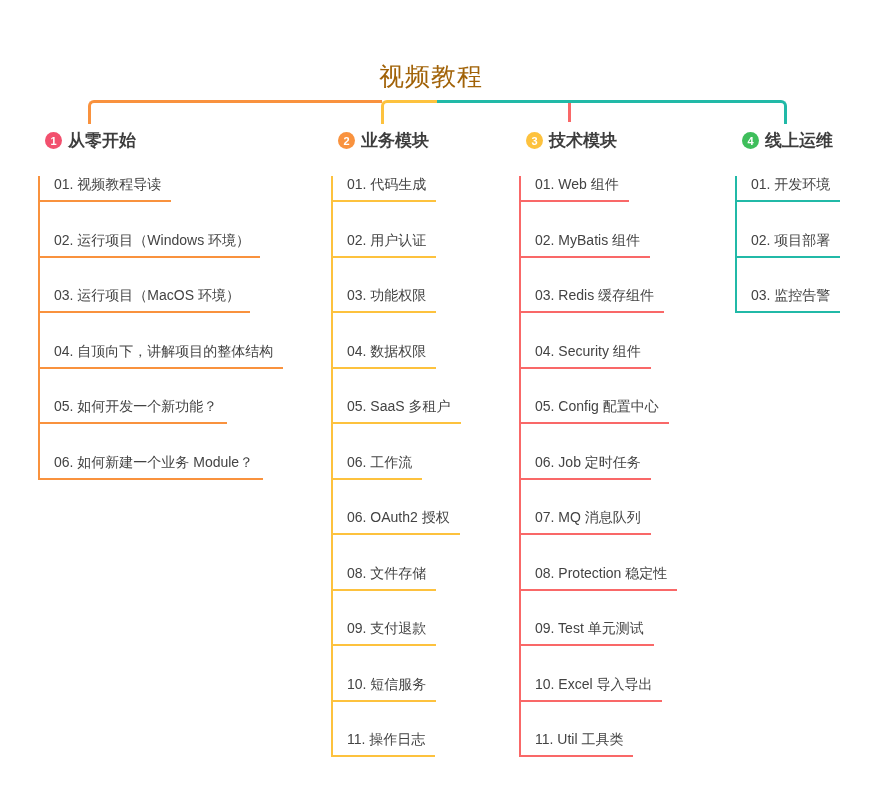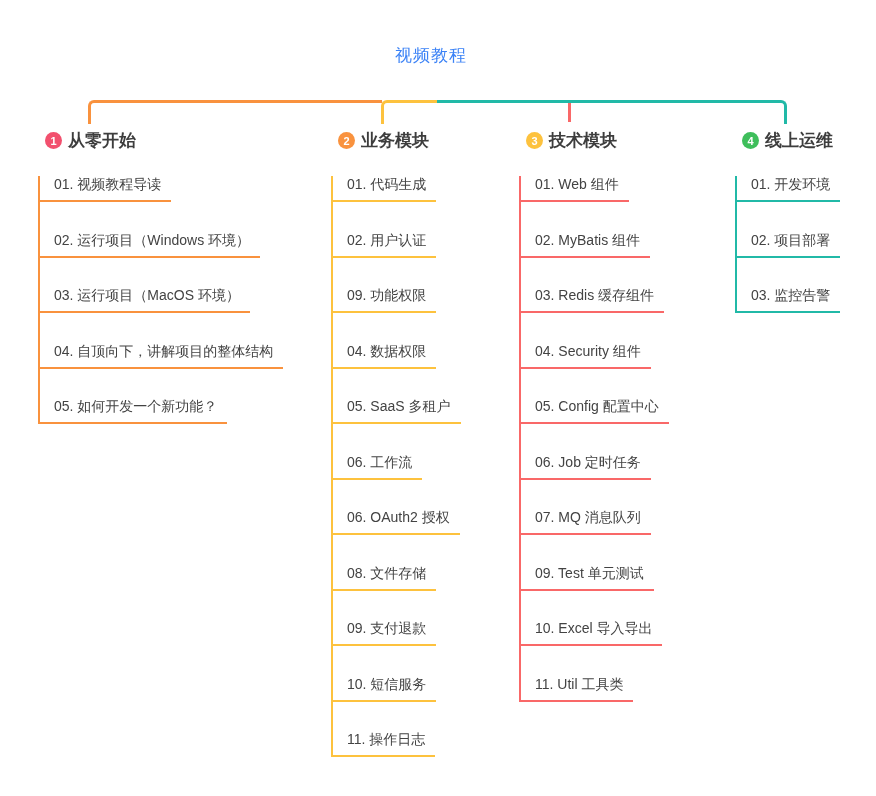--- a/index.html
+++ b/index.html
@@ -7,25 +7,25 @@
     width:876px; height:796px;
     background:#ffffff;
     font-family:"Liberation Sans", sans-serif;
     position:relative;
     overflow:hidden;
   }
   .stage { position:absolute; inset:0; }
 
   .map-title {
     position:absolute;
-    top:44px; left:431px;
+    top:60px; left:431px;
     transform:translateX(-50%);
-    font-size:17px;
+    font-size:25px;
     font-weight:500;
-    color:#3b82f6;
+    color:#a16207;
     letter-spacing:1px;
     white-space:nowrap;
   }
 
   .elbow { position:absolute; box-sizing:border-box; }
   .elbow-1 { left:88px;  top:100px; width:294px; height:24px;
              border-left:3px solid; border-top:3px solid; border-top-left-radius:6px; }
   .elbow-2 { left:381px; top:100px; width:57px;  height:24px;
              border-left:3px solid; border-top:3px solid; border-top-left-radius:6px; }
   .elbow-3 { left:568px; top:102px; width:3px;   height:20px; }
@@ -77,31 +77,32 @@
         <div class="branch-header">
           <span class="badge" style="background: rgb(242, 80, 110);">1</span>
           <span class="branch-label">从零开始</span>
         </div>
         <div class="item-list" style="border-left-color: rgb(249, 146, 62);">
           <div class="item" style="border-bottom-color: rgb(249, 146, 62);">01. 视频教程导读</div>
           <div class="item" style="border-bottom-color: rgb(249, 146, 62);">02. 运行项目（Windows 环境）</div>
           <div class="item" style="border-bottom-color: rgb(249, 146, 62); text-align: center;">03. 运行项目（MacOS 环境）</div>
           <div class="item" style="border-bottom-color: rgb(249, 146, 62);">04. 自顶向下，讲解项目的整体结构</div>
           <div class="item" style="border-bottom-color: rgb(249, 146, 62);">05. 如何开发一个新功能？</div>
+          <div class="item" style="border-bottom-color: rgb(249, 146, 62);">06. 如何新建一个业务 Module？</div>
         </div>
       </div>
       <div class="branch" style="left: 331px;">
         <div class="branch-header">
           <span class="badge" style="background: rgb(249, 146, 62);">2</span>
           <span class="branch-label">业务模块</span>
         </div>
         <div class="item-list" style="border-left-color: rgb(253, 194, 62);">
           <div class="item" style="border-bottom-color: rgb(253, 194, 62);">01. 代码生成</div>
           <div class="item" style="border-bottom-color: rgb(253, 194, 62);">02. 用户认证</div>
-          <div class="item" style="border-bottom-color: rgb(253, 194, 62);">09. 功能权限</div>
+          <div class="item" style="border-bottom-color: rgb(253, 194, 62);">03. 功能权限</div>
           <div class="item" style="border-bottom-color: rgb(253, 194, 62);">04. 数据权限</div>
           <div class="item" style="border-bottom-color: rgb(253, 194, 62);">05. SaaS 多租户</div>
           <div class="item" style="border-bottom-color: rgb(253, 194, 62);">06. 工作流</div>
           <div class="item" style="border-bottom-color: rgb(253, 194, 62);">06. OAuth2 授权</div>
           <div class="item" style="border-bottom-color: rgb(253, 194, 62);">08. 文件存储</div>
           <div class="item" style="border-bottom-color: rgb(253, 194, 62);">09. 支付退款</div>
           <div class="item" style="border-bottom-color: rgb(253, 194, 62);">10. 短信服务</div>
           <div class="item" style="border-bottom-color: rgb(253, 194, 62);">11. 操作日志</div>
         </div>
       </div>
@@ -111,20 +112,21 @@
           <span class="branch-label">技术模块</span>
         </div>
         <div class="item-list" style="border-left-color: rgb(249, 104, 104);">
           <div class="item" style="border-bottom-color: rgb(249, 104, 104);">01. Web 组件</div>
           <div class="item" style="border-bottom-color: rgb(249, 104, 104);">02. MyBatis 组件</div>
           <div class="item" style="border-bottom-color: rgb(249, 104, 104);">03. Redis 缓存组件</div>
           <div class="item" style="border-bottom-color: rgb(249, 104, 104);">04. Security 组件</div>
           <div class="item" style="border-bottom-color: rgb(249, 104, 104);">05. Config 配置中心</div>
           <div class="item" style="border-bottom-color: rgb(249, 104, 104); text-align: center;">06. Job 定时任务</div>
           <div class="item" style="border-bottom-color: rgb(249, 104, 104);">07. MQ 消息队列</div>
+          <div class="item" style="border-bottom-color: rgb(249, 104, 104);">08. Protection 稳定性</div>
           <div class="item" style="border-bottom-color: rgb(249, 104, 104);">09. Test 单元测试</div>
           <div class="item" style="border-bottom-color: rgb(249, 104, 104);">10. Excel 导入导出</div>
           <div class="item" style="border-bottom-color: rgb(249, 104, 104);">11. Util 工具类</div>
         </div>
       </div>
       <div class="branch" style="left: 735px;">
         <div class="branch-header">
           <span class="badge" style="background: rgb(62, 190, 91);">4</span>
           <span class="branch-label">线上运维</span>
         </div>

